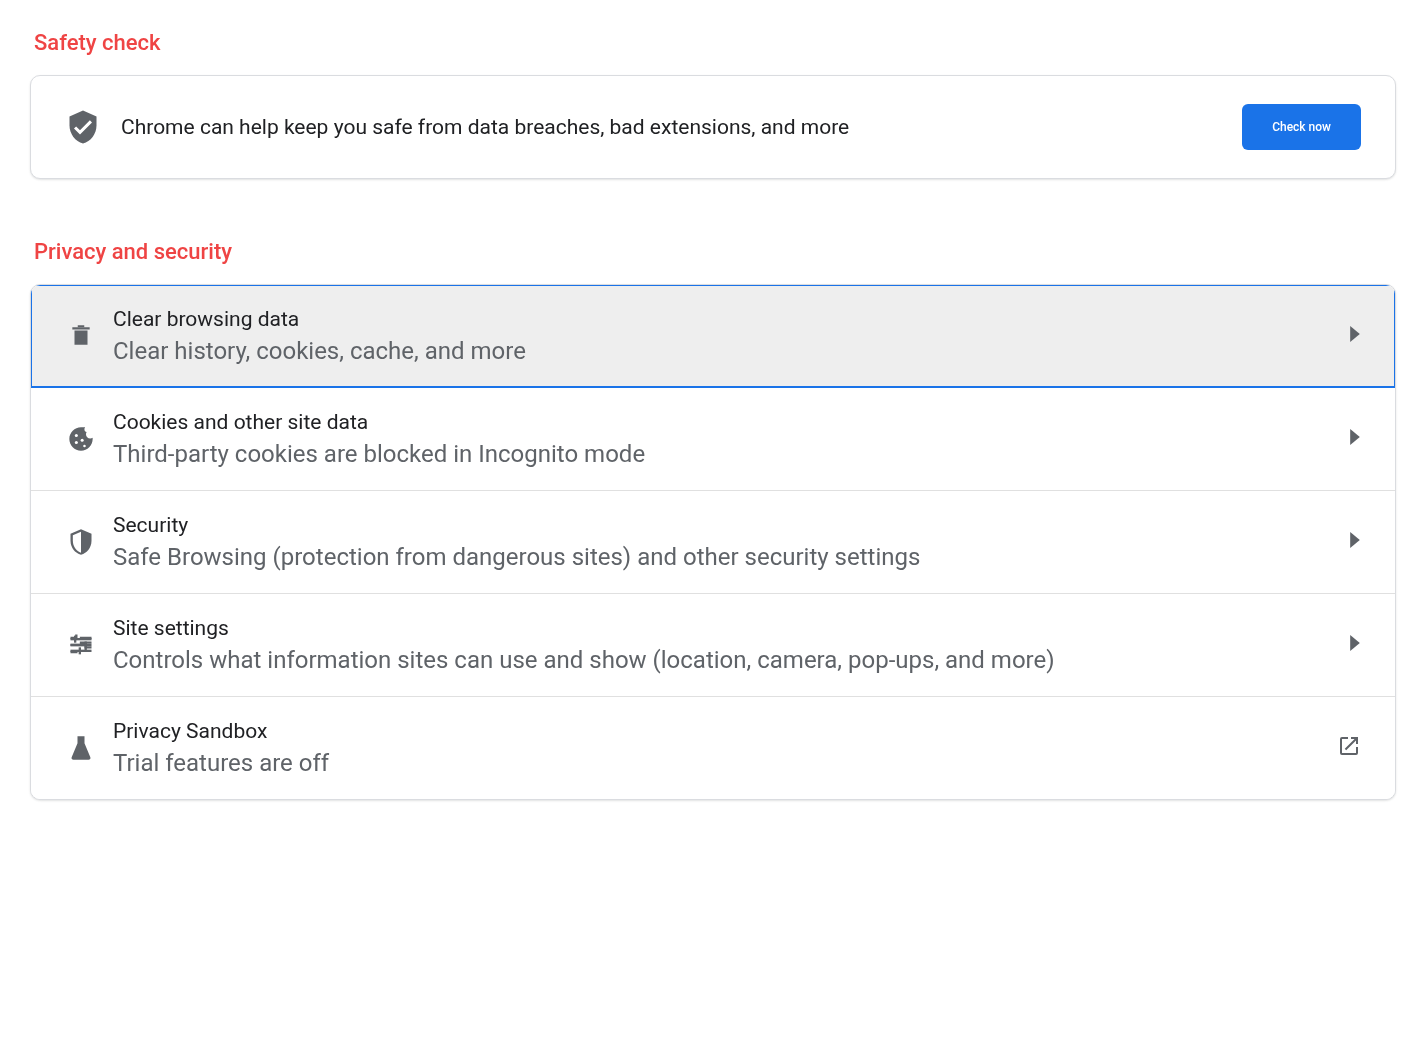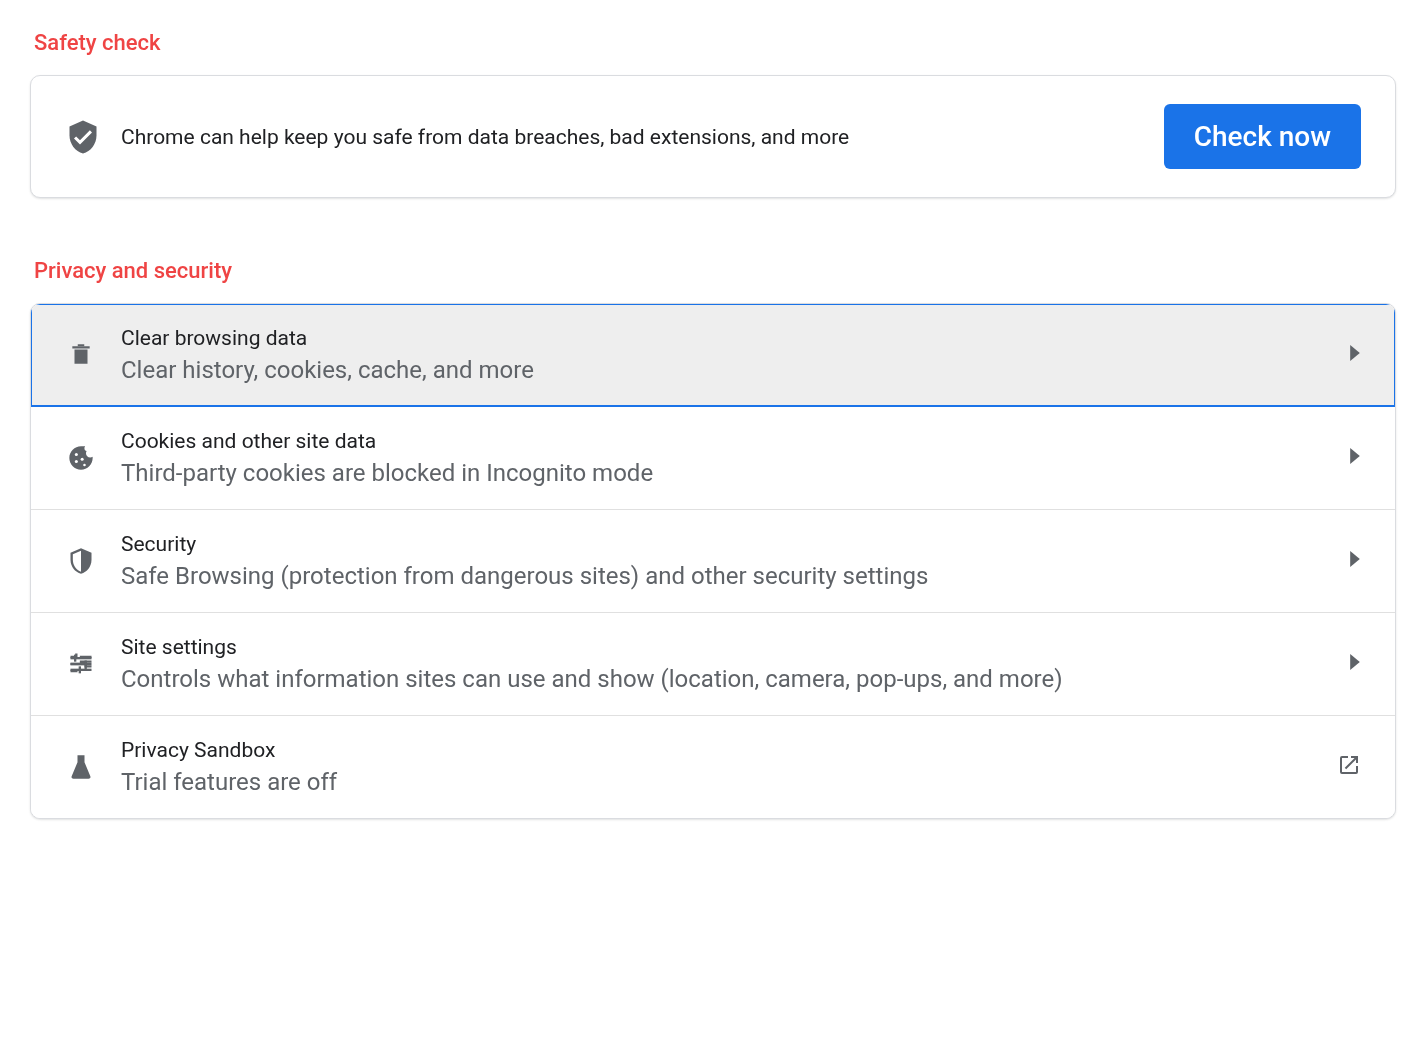--- a/index.html
+++ b/index.html
@@ -43,34 +43,34 @@
     .safety-card .safety-text {
       flex: 1 1 auto;
       font-size: 21px;
       color: #202124;
     }
     .check-btn {
       background: #1a73e8;
       color: #ffffff;
       border: none;
       border-radius: 6px;
-      font-size: 28px;
+      font-size: 12px;
       font-weight: 500;
       padding: 16px 30px;
       cursor: pointer;
       font-family: inherit;
     }
     .section-gap {
       height: 60px;
     }
     .list-item {
       display: flex;
       align-items: center;
       padding: 22px 34px;
-      gap: 24px;
+      gap: 16px;
       border-top: 1px solid #e0e0e0;
       cursor: pointer;
       background: #fff;
     }
     .list-item:first-child {
       border-top: none;
     }
     .list-item.selected {
       background: #eeeeee;
       outline: 2px solid #1a73e8;

